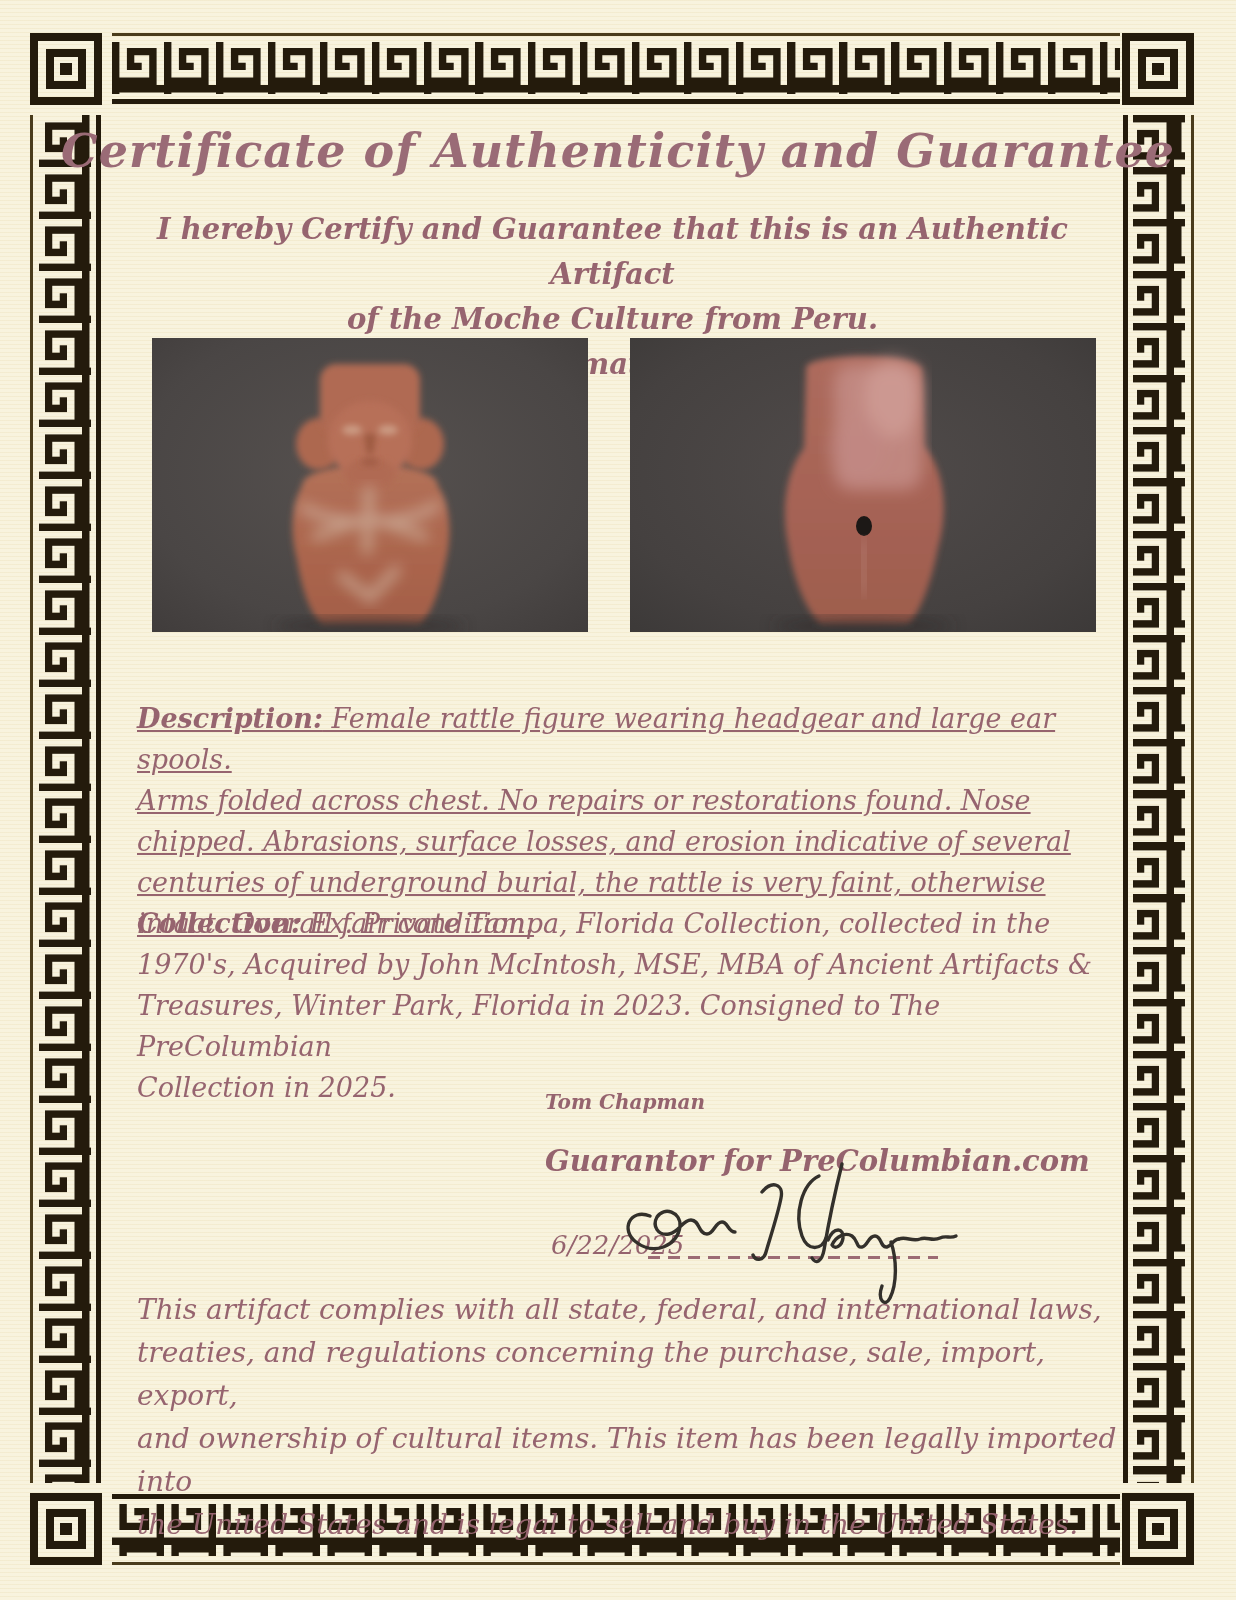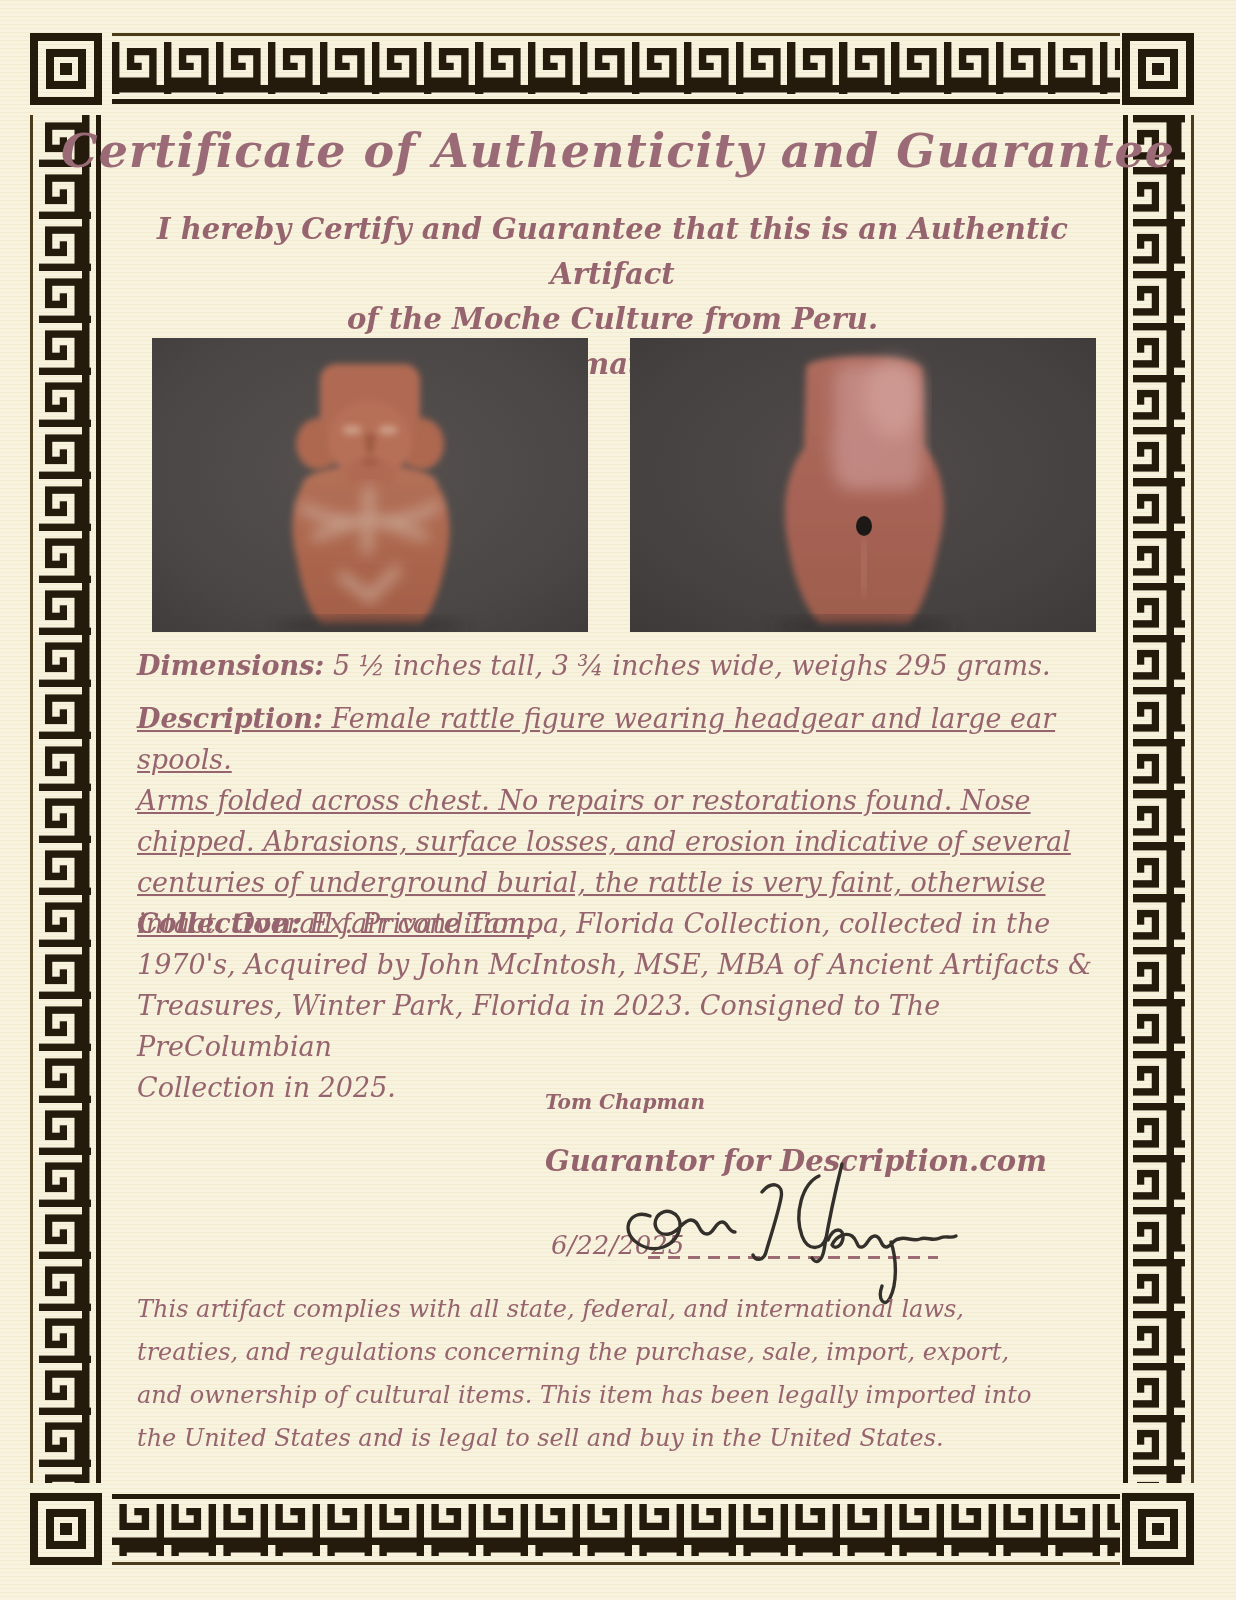--- a/index.html
+++ b/index.html
@@ -57,21 +57,21 @@
   .sig-name{position:absolute;left:545px;top:1090px;font-size:20px;font-style:italic;font-weight:bold;}
   .sig-role{position:absolute;left:545px;top:1144px;font-size:29px;font-style:italic;font-weight:bold;}
   .sig-date{position:absolute;left:551px;top:1230px;font-size:26px;font-style:italic;}
   .sig-rule{
     position:absolute;left:648px;top:1256px;width:290px;height:3px;
     background:repeating-linear-gradient(90deg,#9c6b74 0 12px,rgba(0,0,0,0) 12px 20px);
   }
   .sig-scrawl{position:absolute;left:612px;top:1158px;width:360px;height:160px;}
   .legal{
     position:absolute;left:137px;width:990px;top:1288px;
-    font-size:24px;font-style:italic;line-height:43px;
+    font-size:28px;font-style:italic;line-height:43px;
     white-space:pre-line;color:#96646f;
   }
 </style>
 </head>
 <body>
 
 <div class="page">
 
   <div class="corner corner-tl">
     <svg viewBox="0 0 72 72">
@@ -244,41 +244,38 @@
           <ellipse cx="228" cy="110" rx="30" ry="34" fill="#c18a85" opacity="0.45"></ellipse>
         </g>
 
         <ellipse cx="234" cy="188" rx="8" ry="10" fill="#1c1816"></ellipse>
         <path d="M234 202 C231 222 231 242 236 256" stroke="#c79d94" stroke-width="7" fill="none" opacity="0.5" filter="url(#bsoft2)"></path>
         <ellipse cx="233" cy="288" rx="90" ry="10" fill="#2b2827" opacity="0.5" filter="url(#bsoft2)"></ellipse>
       </svg>
     </div>
   </div>
 
-  <div class="para p-dims">
-    <span class="lead">Dimensions:</span><span class="body"> 5 ½ inches tall, 3 ¾ inches wide, weighs 295 grams.</span>
-  </div>
 
   <div class="para p-desc">
     <span class="lead">Description:</span><span class="body"> Female rattle figure wearing headgear and large ear spools.
 Arms folded across chest. No repairs or restorations found. Nose
 chipped. Abrasions, surface losses, and erosion indicative of several
 centuries of underground burial, the rattle is very faint, otherwise
 intact. Overall fair condition.</span>
   </div>
 
   <div class="para p-prov">
     <span class="lead">Collection:</span><span class="body"> Ex. Private Tampa, Florida Collection, collected in the
 1970's, Acquired by John McIntosh, MSE, MBA of Ancient Artifacts &amp;
 Treasures, Winter Park, Florida in 2023. Consigned to The PreColumbian
 Collection in 2025.</span>
   </div>
 
   <div class="sig-name">Tom Chapman</div>
-  <div class="sig-role">Guarantor for Description.com</div>
+  <div class="sig-role">Guarantor for PreColumbian.com</div>
   <div class="sig-date">6/22/2025</div>
   <div class="sig-rule"></div>
 
   <svg class="sig-scrawl" viewBox="0 0 360 160">
     <g fill="none" stroke="#33302b" stroke-width="3.4" stroke-linecap="round" stroke-linejoin="round">
 
       <path d="M38 58 C18 50 8 72 24 84 C42 98 66 88 68 68 C69 54 52 48 45 59 C40 68 46 78 57 76
                C68 74 70 62 79 62 C88 62 86 76 95 76 C102 76 103 64 110 64 C116 64 116 74 123 74"></path>
 
       <path d="M150 34 C160 22 172 26 169 40 C166 56 158 80 154 94 C152 102 144 104 141 97"></path>

